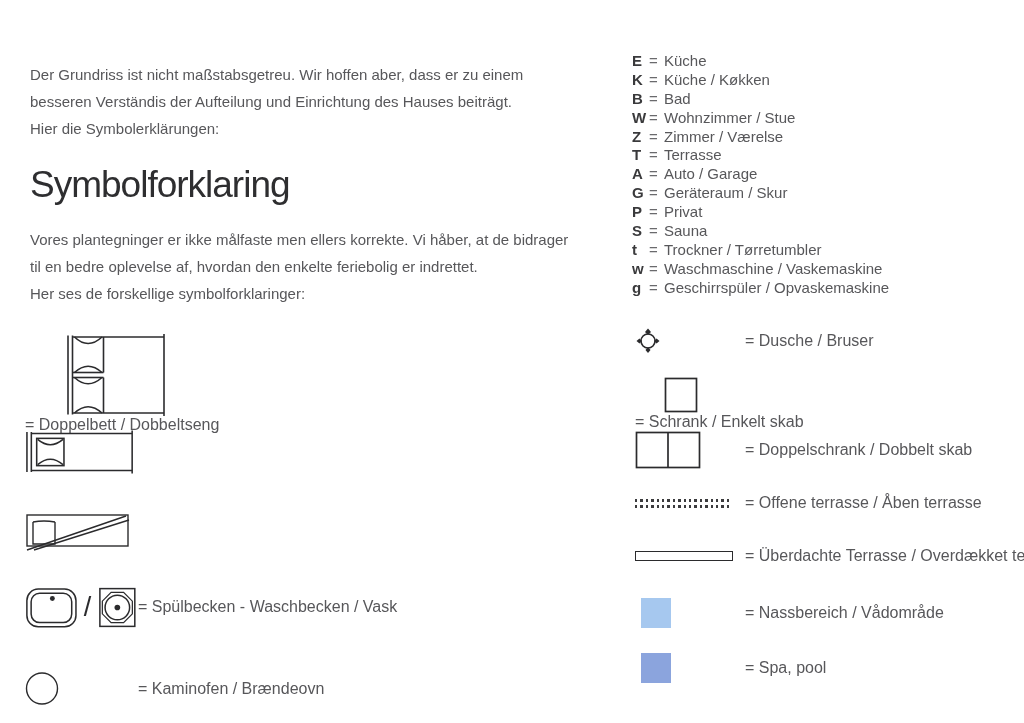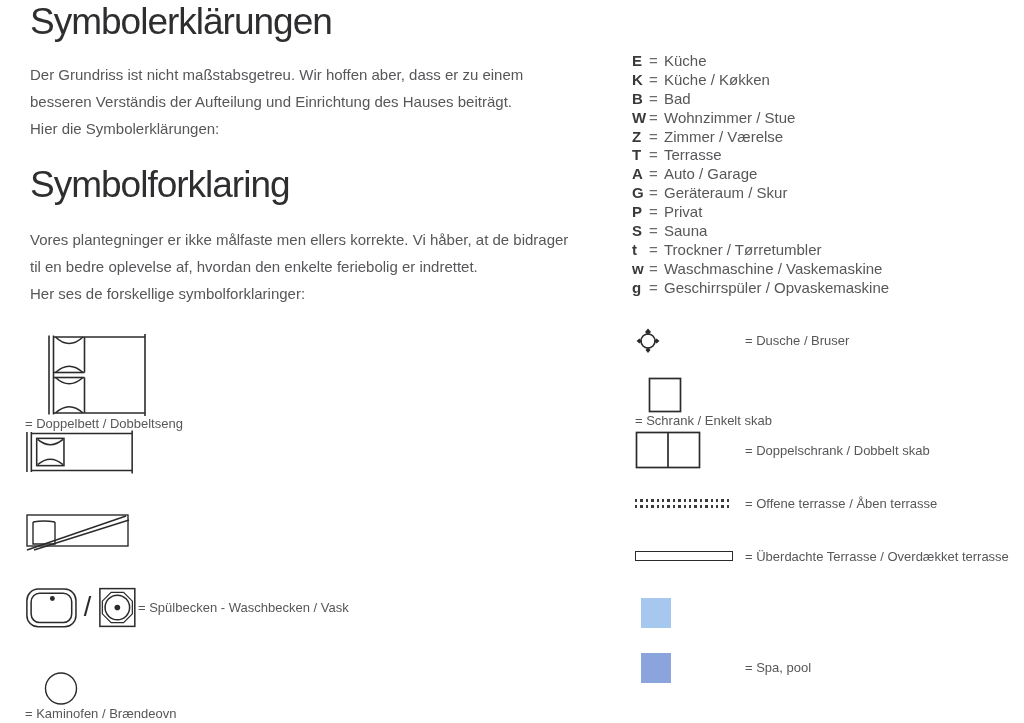--- a/index.html
+++ b/index.html
@@ -23,39 +23,38 @@
   }
   
   .abbr-list{position:absolute;left:632px;top:52px;}
   .abbr-row{display:flex;align-items:baseline;height:18.9px;font-size:15px;line-height:18.9px;}
   .abbr-key{width:17px;font-weight:bold;color:#3a3a3c;}
   .abbr-eq{width:15px;color:#6a6a6d;}
   .abbr-val{color:#57575a;white-space:nowrap;}
   
   .legend-row{position:absolute;display:flex;align-items:center;}
   .legend-row .iconbox{display:flex;align-items:center;flex:0 0 auto;}
-  .legend-label{font-size:13px;color:#57575a;white-space:nowrap;}
+  .legend-label{font-size:16px;color:#57575a;white-space:nowrap;}
   .left-row .iconbox{width:113px;}
   .right-row .iconbox{width:110px;}
   svg{display:block;}
   .slash{font-size:27px;color:#2b2b2d;padding:0 7px 0 6px;font-weight:300;}
   .dotted-wrap{width:97px;}
   .dotted-bar{
     height:3px;width:97px;
     background-image:repeating-linear-gradient(90deg,#3b3b3d 0px,#3b3b3d 2.4px,transparent 2.4px,transparent 5.4px);
   }
   .dotted-bar + .dotted-bar{margin-top:3px;}
   .covered-rect{width:96px;height:8px;border:1.7px solid #2b2b2d;background:#fff;}
 </style>
 </head>
 <body>
 
 <div class="page">
 
-  <div class="h-title" style="top:1px;">Symbolerklärungen</div>
   <div class="para" style="top:61px;">Der Grundriss ist nicht maßstabsgetreu. Wir hoffen aber, dass er zu einem
 besseren Verständis der Aufteilung und Einrichtung des Hauses beiträgt.
 Hier die Symbolerklärungen:</div>
 
   <div class="h-title" style="top:164px;">Symbolforklaring</div>
   <div class="para" style="top:226px;">Vores plantegninger er ikke målfaste men ellers korrekte. Vi håber, at de bidrager
 til en bedre oplevelse af, hvordan den enkelte feriebolig er indrettet.
 Her ses de forskellige symbolforklaringer:</div>
 
   <div class="abbr-list">
@@ -185,21 +184,21 @@
       <svg width="42" height="45" viewBox="0 0 42 45" fill="none" stroke="#2b2b2d" stroke-width="1.6">
         <rect x="2" y="2.5" width="37" height="40"></rect>
         <polygon points="36.4,29.2 27.1,38.5 13.9,38.5 4.6,29.2 4.6,15.8 13.9,6.5 27.1,6.5 36.4,15.8" stroke-width="1.3"></polygon>
         <circle cx="20.5" cy="22.5" r="13"></circle>
         <circle cx="20.5" cy="22.5" r="3" fill="#2b2b2d" stroke="none"></circle>
       </svg>
     </div>
     <span class="legend-label">= Spülbecken - Waschbecken / Vask</span>
   </div>
 
-  <div class="legend-row left-row" style="left:25px;top:671px;height:35px;flex-direction:column;">
+  <div class="legend-row left-row" style="left:25px;top:671px;height:35px;">
     <div class="iconbox">
       <svg width="36" height="35" viewBox="0 0 36 35" fill="none" stroke="#2b2b2d" stroke-width="1.4">
         <circle cx="17" cy="17.5" r="15.5"></circle>
       </svg>
     </div>
     <span class="legend-label">= Kaminofen / Brændeovn</span>
   </div>
 
   <div class="legend-row right-row" style="left:635px;top:327px;height:27px;">
     <div class="iconbox">
@@ -249,20 +248,21 @@
     </div>
     <span class="legend-label">= Überdachte Terrasse / Overdækket terrasse</span>
   </div>
 
   <div class="legend-row right-row" style="left:635px;top:597px;height:31px;">
     <div class="iconbox" style="padding-left:6px;box-sizing:border-box;">
       <svg width="30" height="30" viewBox="0 0 30 30">
         <rect width="30" height="30" fill="#a6c8ef"></rect>
       </svg>
     </div>
+    <span class="legend-label">= Nassbereich / Vådområde</span>
   </div>
 
   <div class="legend-row right-row" style="left:635px;top:652px;height:31px;">
     <div class="iconbox" style="padding-left:6px;box-sizing:border-box;">
       <svg width="30" height="30" viewBox="0 0 30 30">
         <rect width="30" height="30" fill="#8ba4dd"></rect>
       </svg>
     </div>
     <span class="legend-label">= Spa, pool</span>
   </div>

